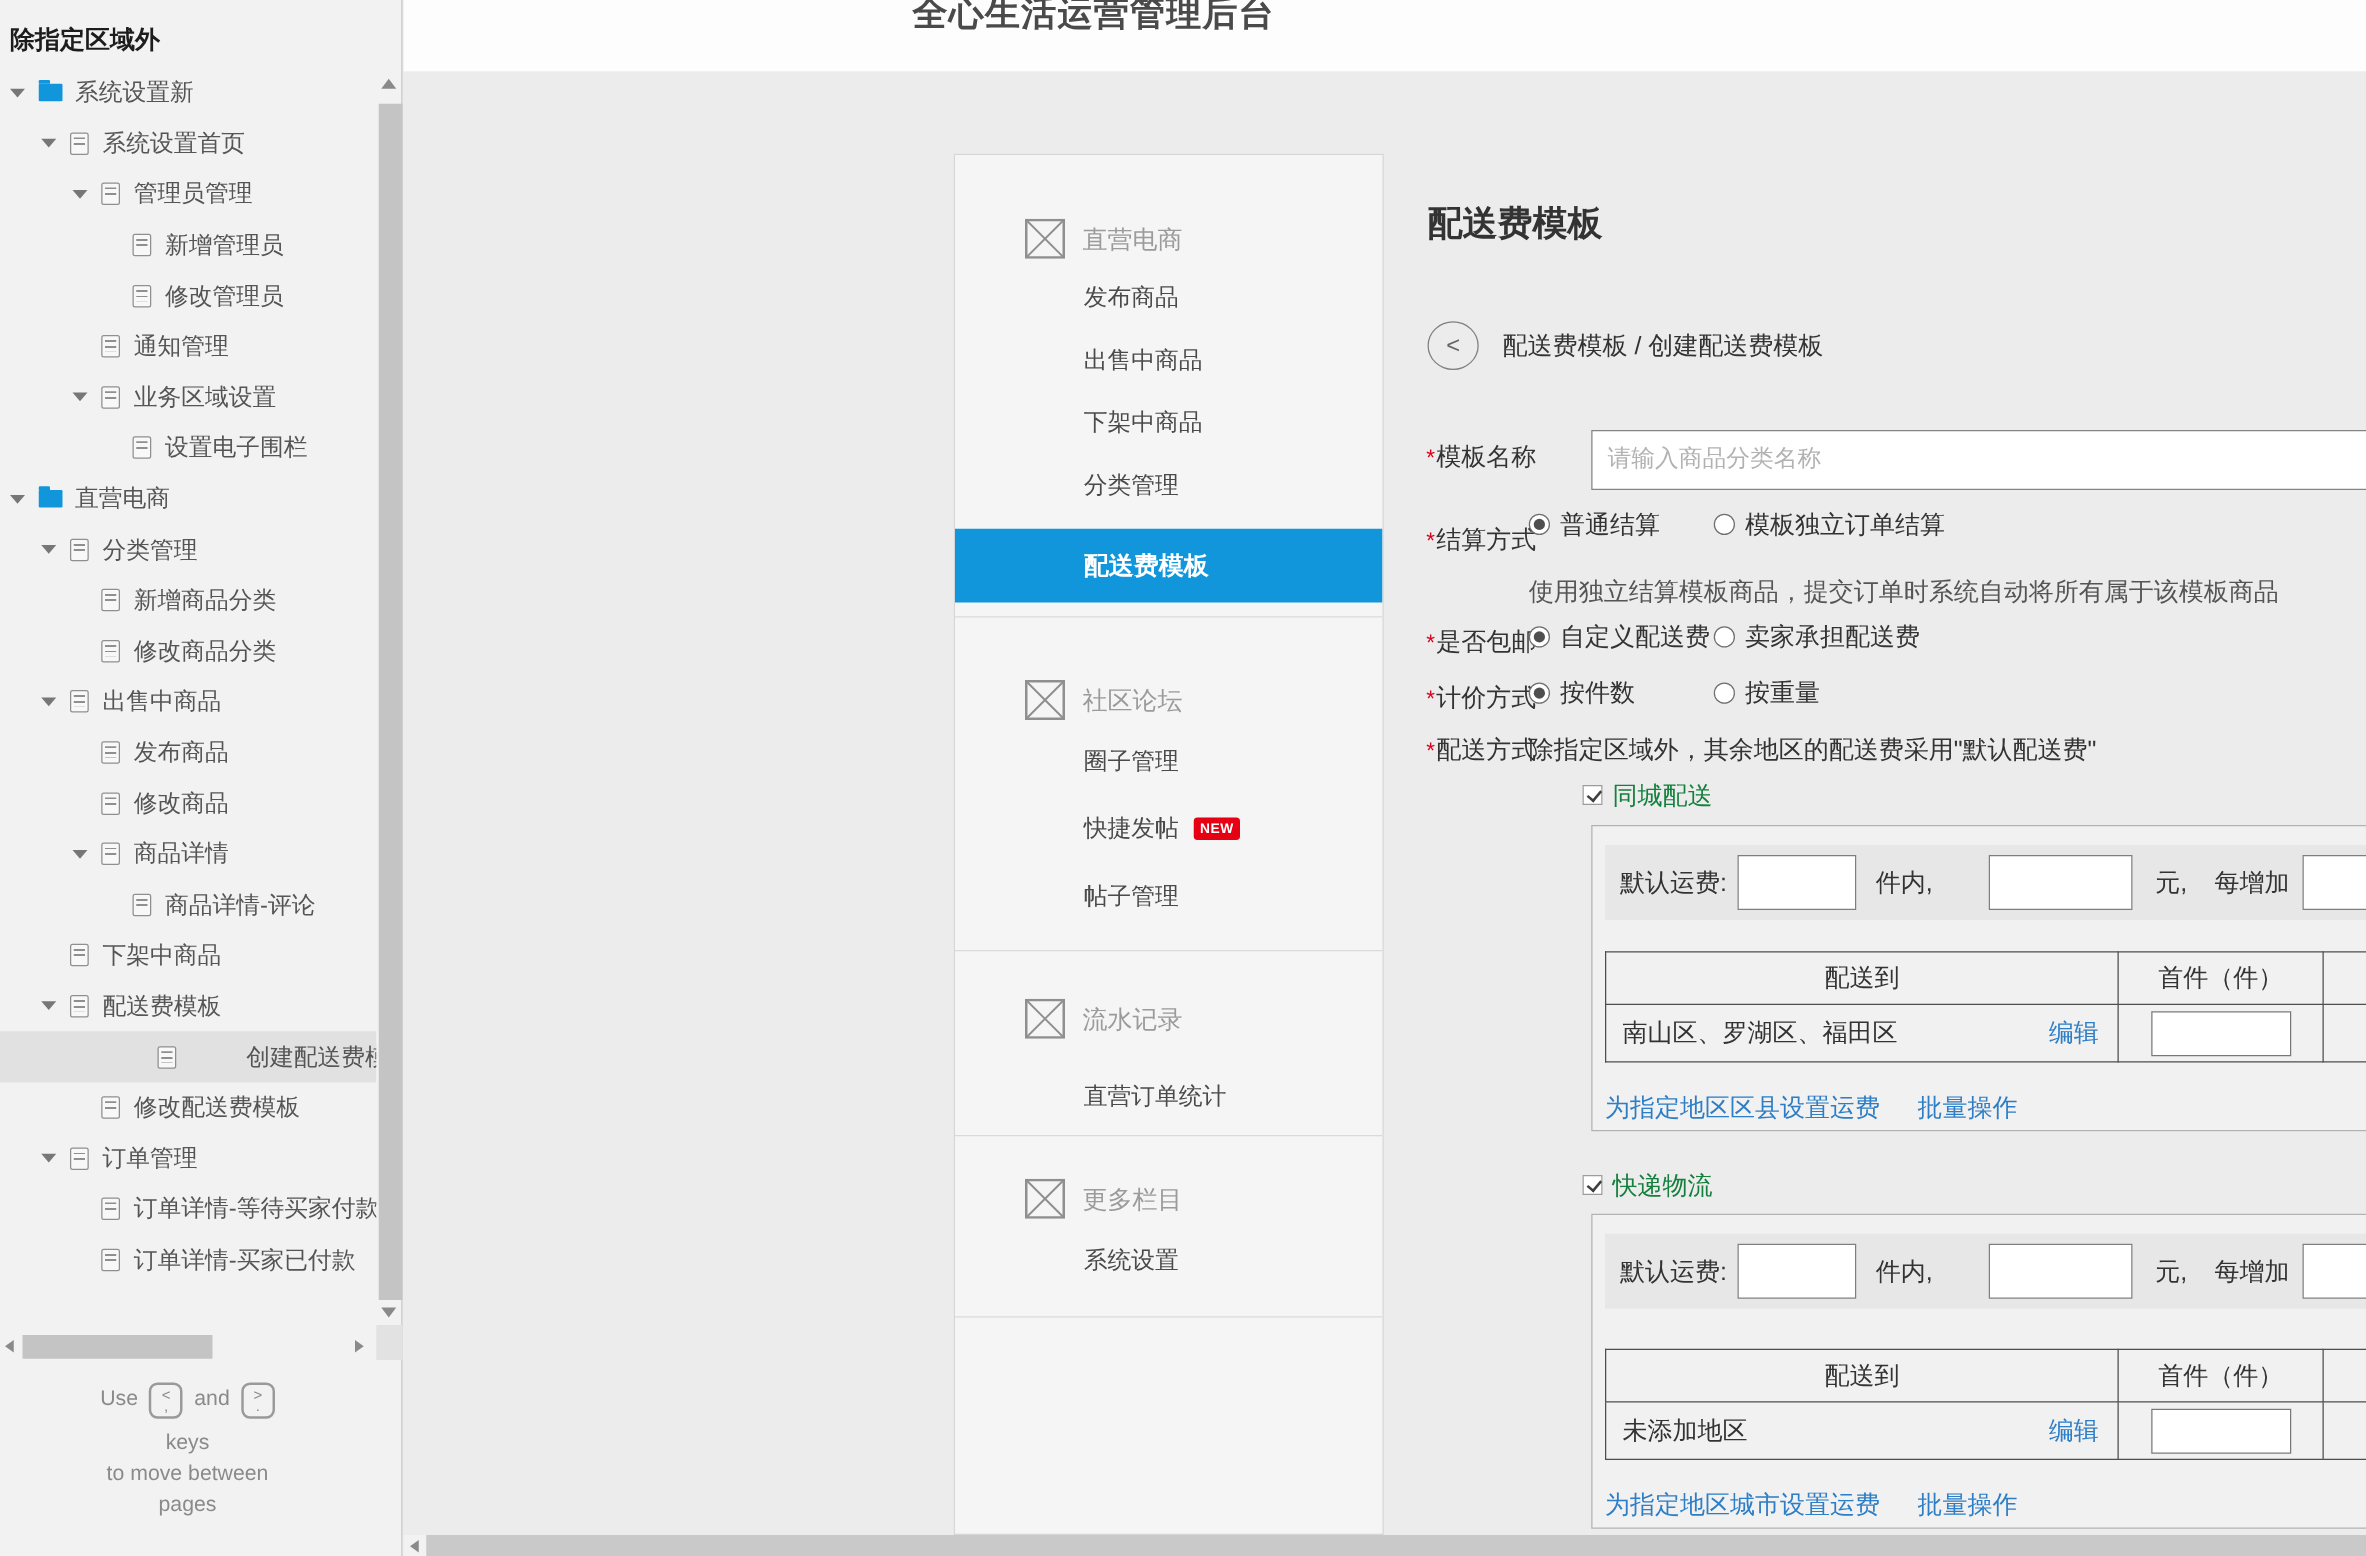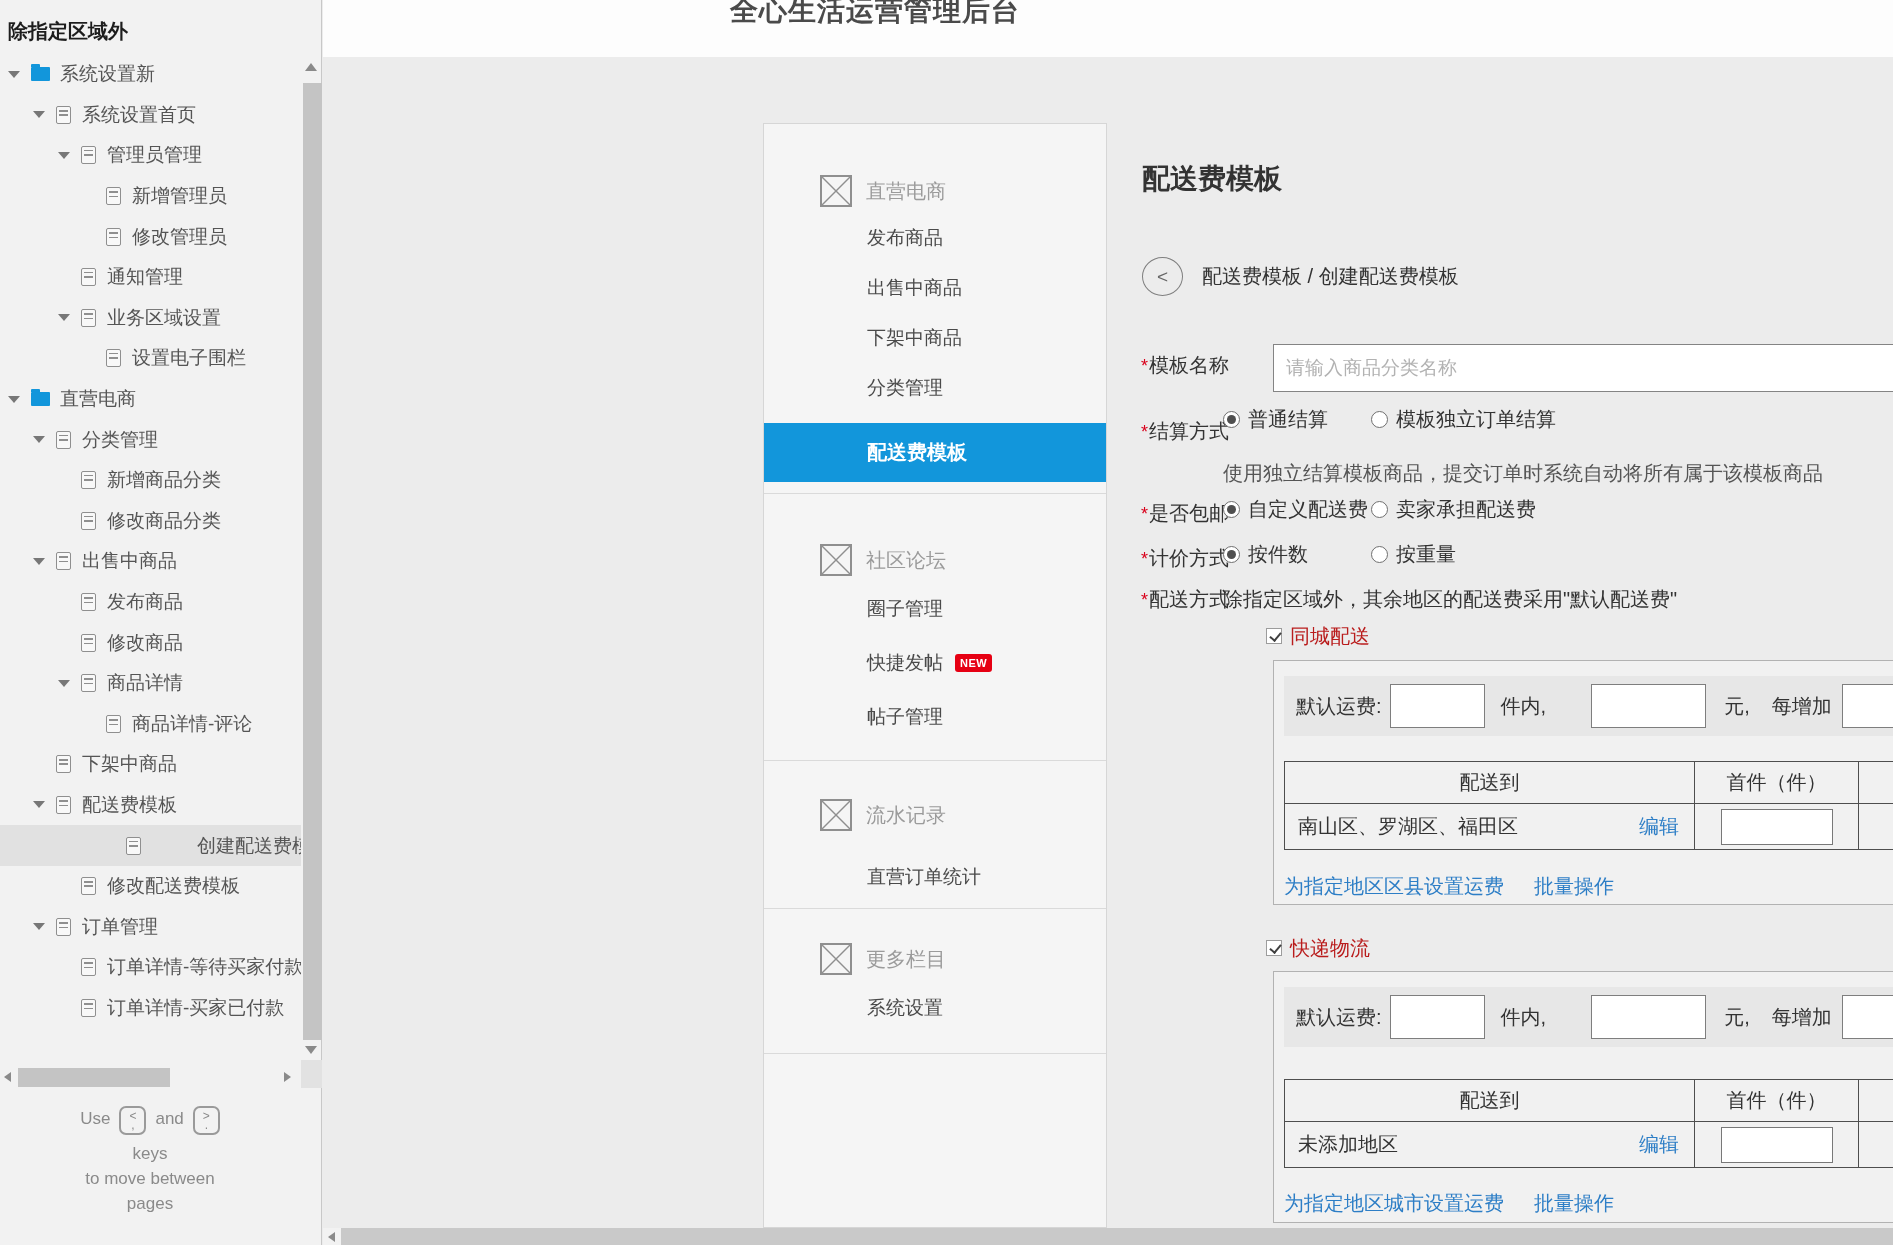--- a/index.html
+++ b/index.html
@@ -94,21 +94,21 @@
   .helper-text { position:absolute; left:1223px; top:460px; width:670px; overflow:hidden;
     white-space:nowrap; font-size:20px; color:#555; }
   .delivery-note { position:absolute; left:1223px; top:586px; font-size:20px; color:#333; white-space:nowrap; }
   
   .zone { position:absolute; left:1266px; width:680px; }
   .zone1 { top:624px; } .zone2 { top:936px; }
   .zone-check { display:flex; align-items:center; gap:8px; height:24px; cursor:pointer; }
   .checkbox { width:16px; height:16px; border:1px solid #9c9c9c; background:#fff; position:relative; flex:none; }
   .checkbox.checked::after { content:""; position:absolute; left:3px; top:3px; width:9px; height:5px;
     border-left:2px solid #3f3f3f; border-bottom:2px solid #3f3f3f; transform:rotate(-50deg); }
-  .zone-check-label { font-size:20px; color:#b91c1c; }
+  .zone-check-label { font-size:20px; color:#15803d; }
   .zone-panel { position:relative; margin-left:7px; margin-top:12px; border:1px solid #b2b2b2;
     background:#f1f1f1; height:245px; }
   .zone2 .zone-panel { height:252px; margin-top:11px; }
   .default-strip { position:absolute; left:10px; top:15px; width:670px; height:60px; background:#e7e7e7;
     display:flex; align-items:center; padding-left:12px; font-size:20px; color:#333; }
   .strip-label { margin-right:8px; }
   .strip-input { height:44px; border:1px solid #7e7e7e; background:#fff; flex:none; }
   .si1 { width:95px; margin-right:16px; } .si2 { width:115px; margin-right:18px; } .si3 { width:95px; }
   .strip-u1 { margin-right:45px; } .strip-u2 { margin-right:22px; } .strip-u3 { margin-right:10px; }
   .zone-table { position:absolute; left:10px; top:100px; border-collapse:collapse; table-layout:fixed;

